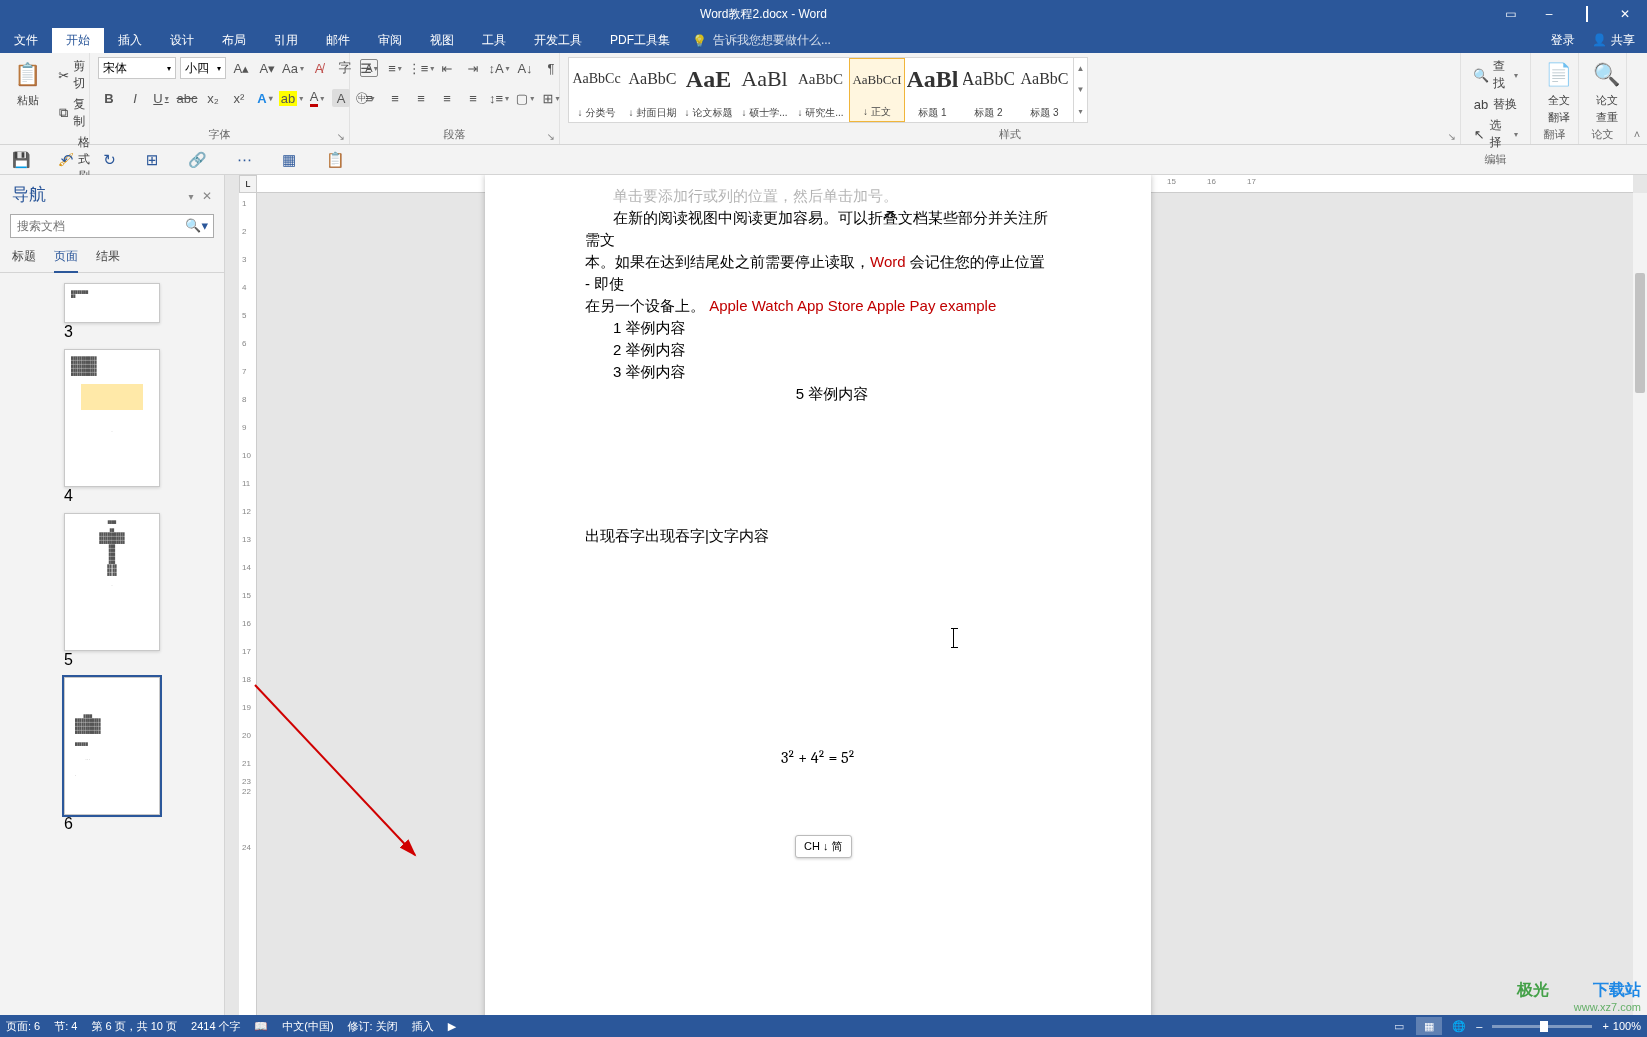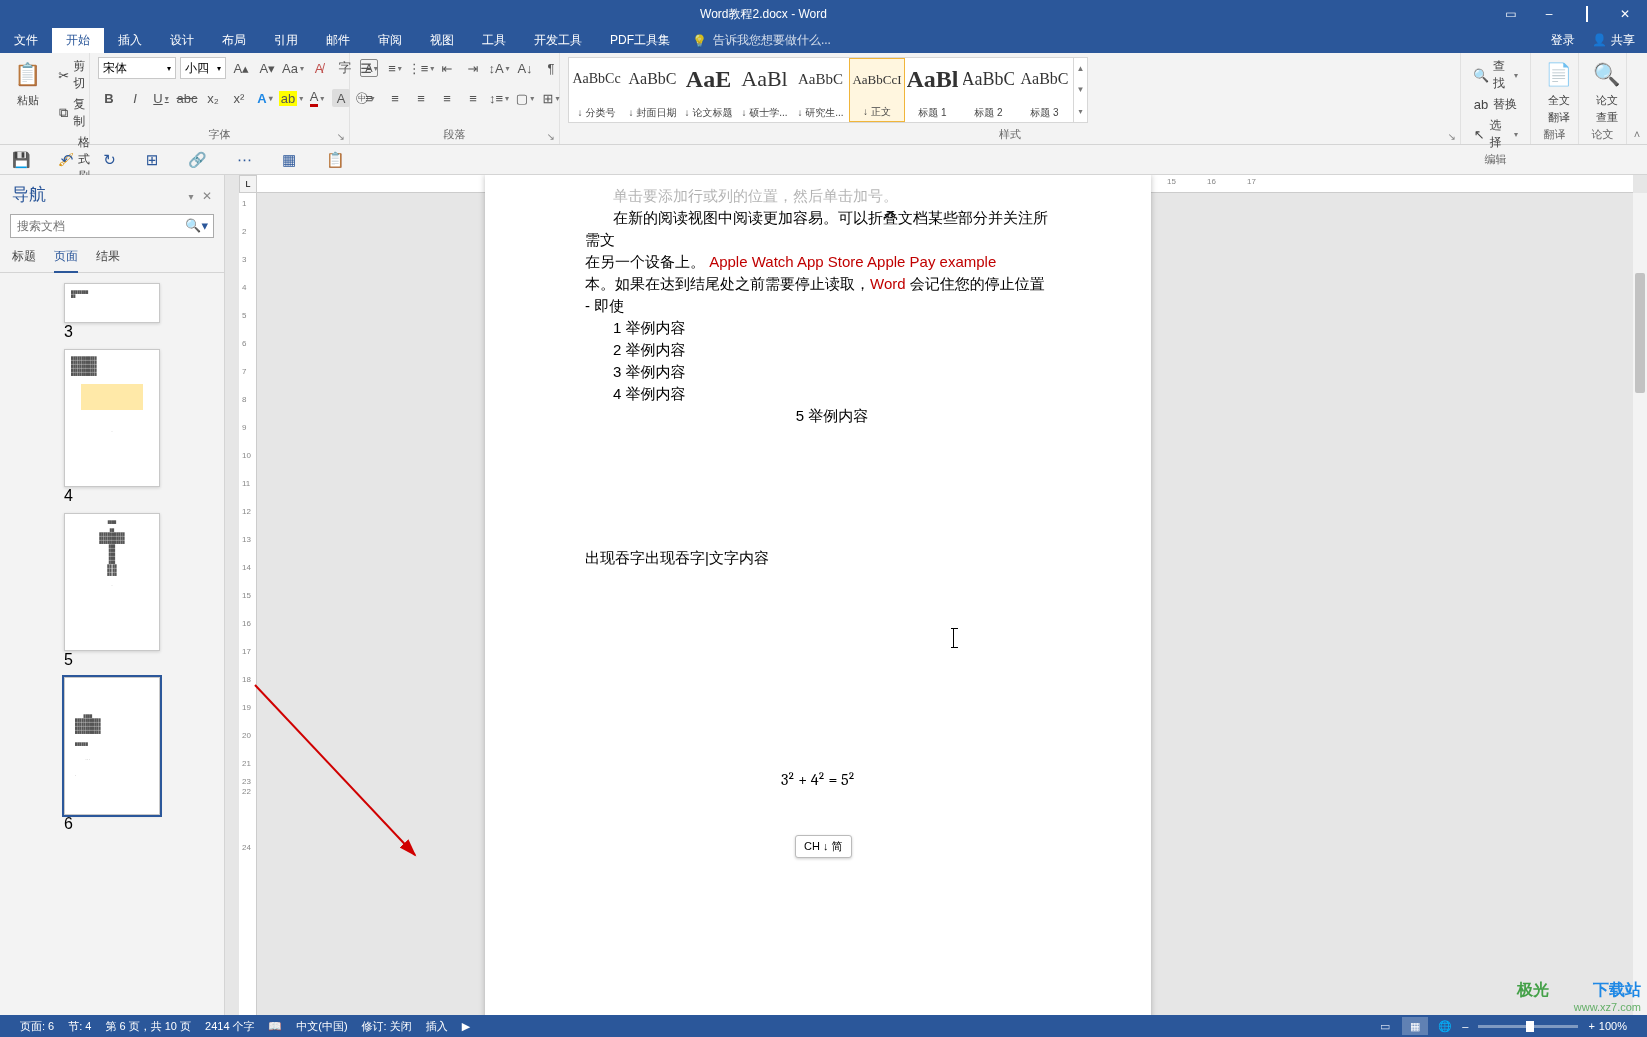--- a/index.html
+++ b/index.html
@@ -79,21 +79,21 @@
   .cursor-i::before, .cursor-i::after { content:""; position:absolute; left:-3px; width:7px; height:1px; background:#000;}
   .cursor-i::before { top:-1px;} .cursor-i::after { bottom:-1px;}
   .floatbadge { position:absolute; left:570px; top:660px; background:#fff; border:1px solid #bbb; border-radius:3px; padding:3px 8px; font-size:11px; display:flex; align-items:center; gap:4px; box-shadow:0 1px 3px rgba(0,0,0,.2);}
 
   .arrow { position:absolute; pointer-events:none; }
 
   .scrolltrack { position:absolute; right:0; top:18px; bottom:0; width:14px; background:#f3f3f3;}
   .scrollthumb { position:absolute; right:2px; top:80px; width:10px; height:120px; background:#c2c2c2; border-radius:2px; cursor:pointer;}
 
   
-  .status { position: absolute; left: 0; right: 0; bottom: 0; height: 22px; background: #2b579a; color: #fff; font-size: 11px; display: flex; align-items: center; padding: 0 20px; gap: 14px; }
+  .status { position: absolute; left: 0; right: 0; bottom: 0; height: 22px; background: #2b579a; color: #fff; font-size: 11px; display: flex; align-items: center; padding: 0 6px; gap: 14px; }
   .status .seg { cursor: pointer; }
   .status .right { margin-left: auto; display: flex; align-items: center; gap: 4px; }
   .status .viewbtn { width: 26px; height: 18px; display:flex; align-items:center; justify-content:center; cursor:pointer; color:#cdd9ec;}
   .status .viewbtn.active { background: rgba(255,255,255,.25); color:#fff;}
   .slider { width: 100px; height: 3px; background: rgba(255,255,255,.4); position: relative; margin: 0 6px; cursor:pointer;}
   .slider .knob { position: absolute; left: 48px; top: -4px; width: 8px; height: 11px; background: #fff; }
 
   .watermark { position:absolute; right:6px; bottom:24px; text-align:right; pointer-events:none;}
   .watermark .logo { font-size:16px; font-weight:bold; }
   .watermark .l1 { color:#43a047;} .watermark .l2 { color:#1e88e5;margin-left:44px;}
@@ -430,26 +430,25 @@
         <span class="tick" style="top: 566px;">21</span>
         <span class="tick" style="top: 594px;">22</span>
         <span class="tick" style="top: 584px;">23</span>
         <span class="tick" style="top: 650px;">24</span>
       </div>
 
     <div class="page">
       <div class="doc">
         <div style="text-indent:28px; opacity:.3">单击要添加行或列的位置，然后单击加号。</div>
         <div style="text-indent:28px;">在新的阅读视图中阅读更加容易。可以折叠文档某些部分并关注所需文</div>
+        <div><span>本。如果在达到结尾处之前需要停止读取，</span><span class="red">Word</span><span> 会记住您的停止位置 - 即使</span></div>
         <div><span>在另一个设备上。 </span><span class="red">Apple Watch    App Store    Apple Pay    example</span></div>
-        <div><span>本。如果在达到结尾处之前需要停止读取，</span><span class="red">Word</span><span> 会记住您的停止位置 - 即使</span></div>
         <div style="text-indent:28px;">1 举例内容</div>
         <div style="text-indent:28px;">2 举例内容</div>
         <div style="text-indent:28px;">3 举例内容</div>
-        <div style="text-indent:28px;">4 举例内容</div>
         <div style="text-indent:28px;text-align:center;">5 举例内容</div>
         <div style="height:120px"></div>
         <div>出现吞字出现吞字|文字内容</div>
         <div class="eq">3² + 4² = 5²</div>
       </div>
     </div>
 
     <span class="cursor-i"></span>
 
     <div class="floatbadge">

